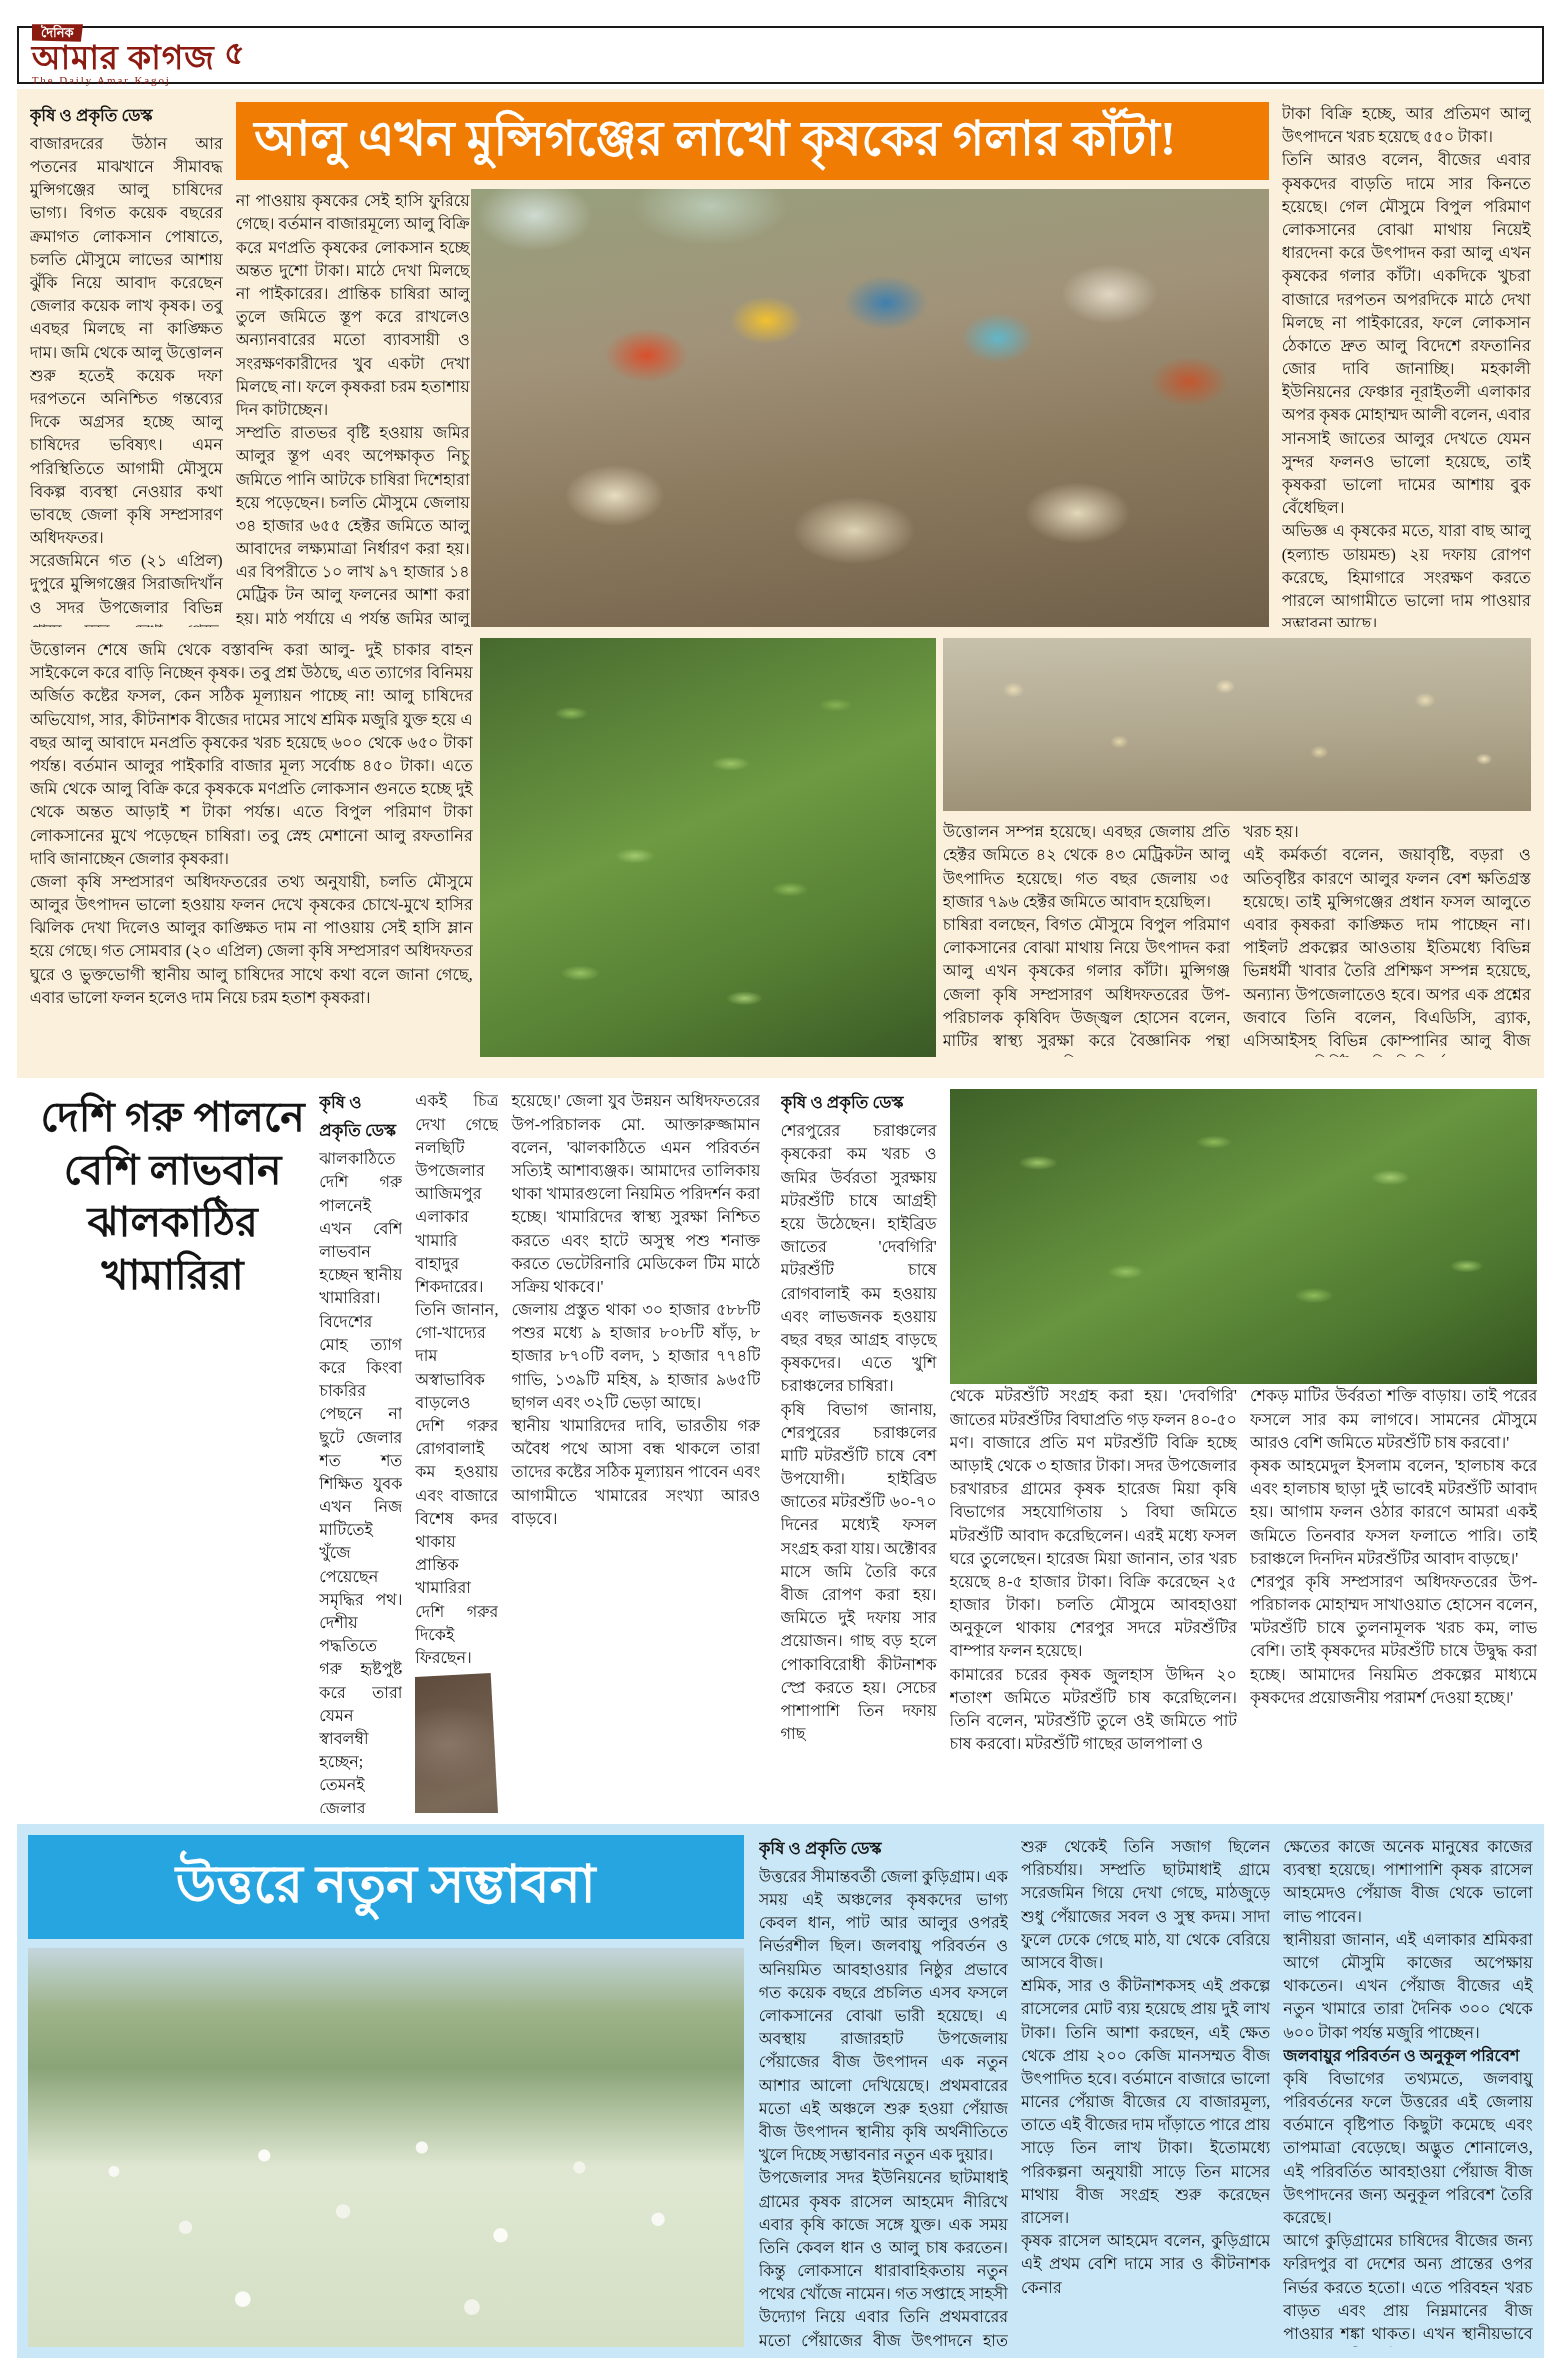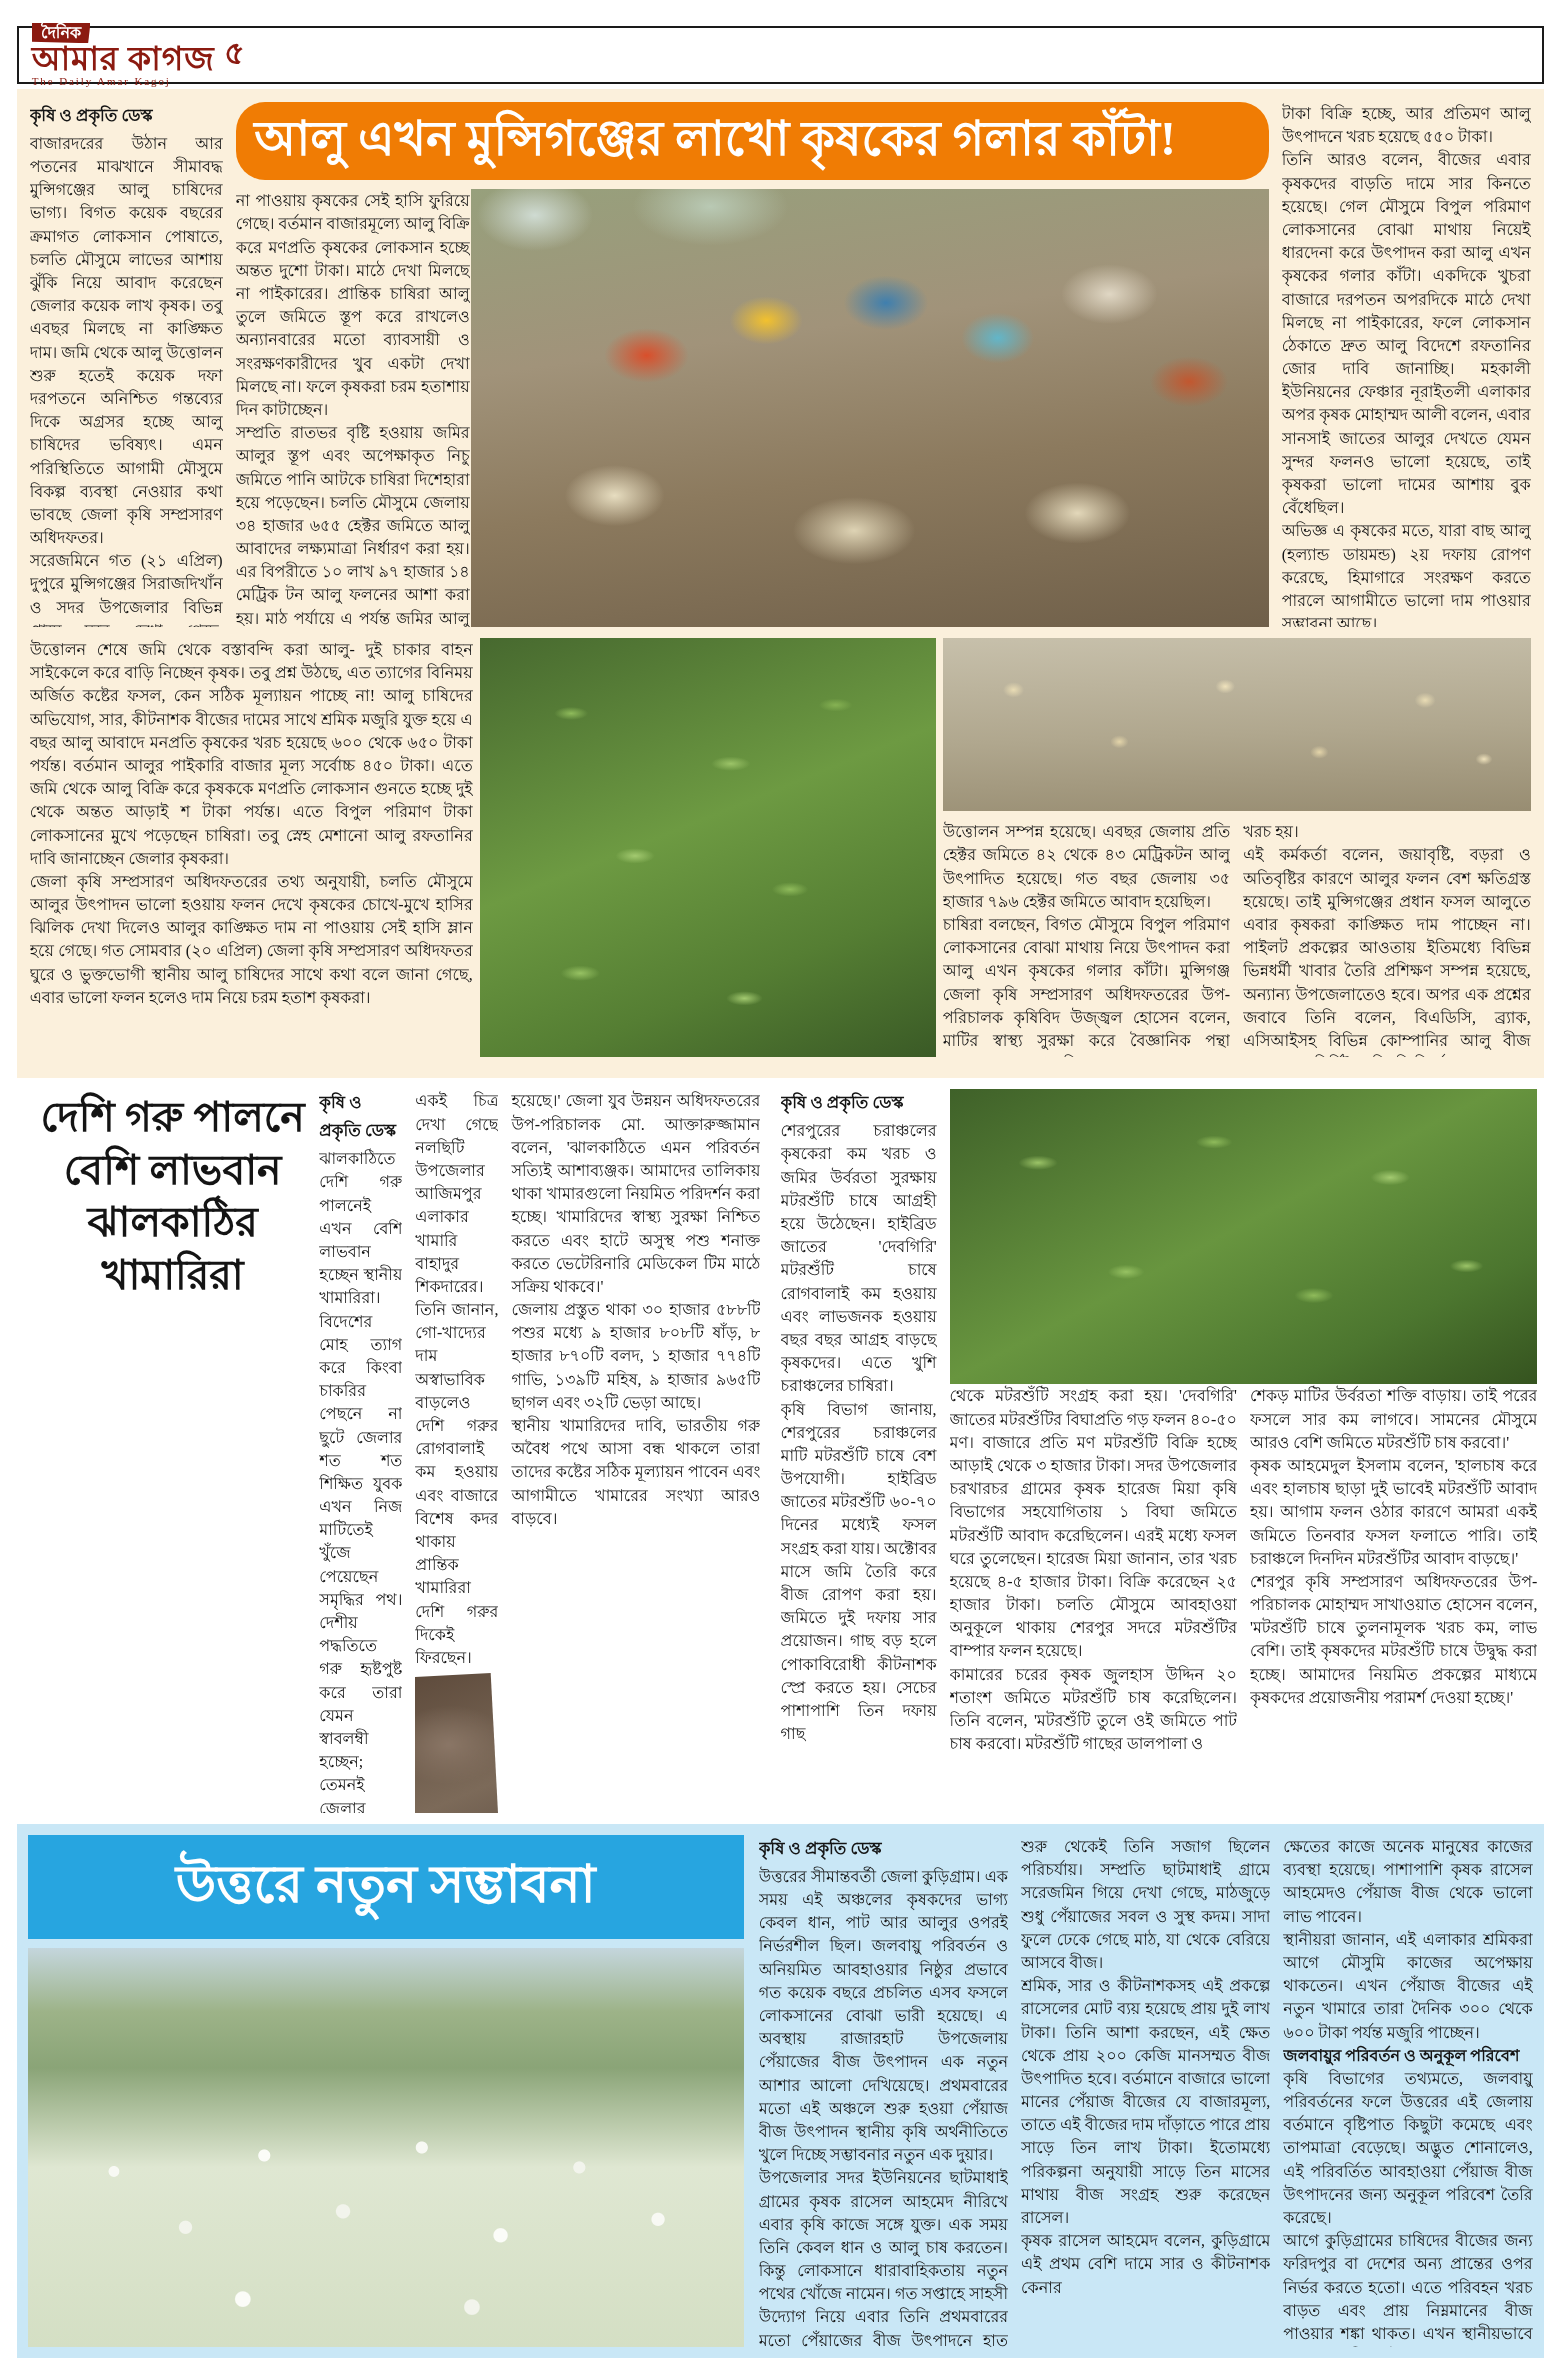--- a/index.html
+++ b/index.html
@@ -6,37 +6,37 @@
   .page{position:relative;width:1563px;height:2375px;background:#ffffff;margin:0 auto;
         font-family:"Liberation Serif","DejaVu Sans",serif;color:#141414;overflow:hidden;}
   
   .hdr{position:absolute;left:16.7px;top:26px;width:1527px;height:58px;border:2.8px solid #1a1a1a;
        display:flex;align-items:center;justify-content:space-between;padding:0 13px;box-sizing:border-box;background:#fff;}
   .hdr-left{display:flex;align-items:baseline;gap:16.7px;}
   .hdr-section{font-size:37px;font-weight:bold;letter-spacing:0.5px;}
   .hdr-date{font-size:18.6px;}
   .hdr-logo{display:flex;align-items:center;gap:9.3px;}
   .logo-stack{display:flex;flex-direction:column;align-items:flex-start;line-height:1;}
-  .logo-daily{background:#8b1a10;color:#fff;font-size:16px;font-weight:bold;padding:1.9px 9.3px 2.8px;
+  .logo-daily{background:#8b1a10;color:#fff;font-size:13px;font-weight:bold;padding:1.9px 9.3px 2.8px;
               clip-path:polygon(0 0,100% 0,96% 100%,0 92%);}
   .logo-name{font-size:33px;font-weight:bold;color:#8b1a10;letter-spacing:0.9px;}
   .logo-eng{font-size:11px;color:#8b1a10;letter-spacing:1.9px;text-align:center;}
   .page-num{font-size:32px;font-weight:bold;color:#8b1a10;}
   
   .desk{font-weight:bold;font-size:16.7px;margin-bottom:1.9px;}
   .bt{font-size:16px;line-height:1.45;text-align:justify;white-space:pre-line;}
   .subhead{font-weight:bold;}
   
   .a1{position:absolute;left:16.7px;top:89px;width:1527px;height:989px;background:#fbf0dc;
       box-sizing:border-box;padding:13px;overflow:hidden;}
   .a1-top{display:flex;gap:13px;height:525px;}
   .a1-left{width:193px;flex:none;overflow:hidden;}
   .a1-center{flex:1;display:flex;flex-direction:column;min-width:0;}
   .a1-banner{height:78px;background:#f07c04;color:#fff;display:flex;align-items:center;
-             font-size:48px;font-weight:bold;padding:0 18.6px;white-space:nowrap;overflow:hidden;margin-bottom:9.3px;border-radius:29px;}
+             font-size:48px;font-weight:bold;padding:0 18.6px;white-space:nowrap;overflow:hidden;margin-bottom:9.3px;}
   .a1-crow{flex:1;display:flex;gap:1px;min-height:0;}
   .a1-col2{width:234px;flex:none;overflow:hidden;}
   .photo-main{flex:1;position:relative;overflow:hidden;
       background:
         radial-gradient(83px 51px at 8% 6%,#cfdbd2 0%,transparent 70%),
         radial-gradient(111px 56px at 30% 4%,#b9c9b4 0%,transparent 70%),
         radial-gradient(65px 42px at 22% 38%,#d94f2b 0%,transparent 65%),
         radial-gradient(56px 37px at 37% 30%,#f2c12e 0%,transparent 65%),
         radial-gradient(65px 42px at 52% 26%,#3f7fae 0%,transparent 65%),
         radial-gradient(56px 39px at 66% 34%,#62b6c9 0%,transparent 65%),

